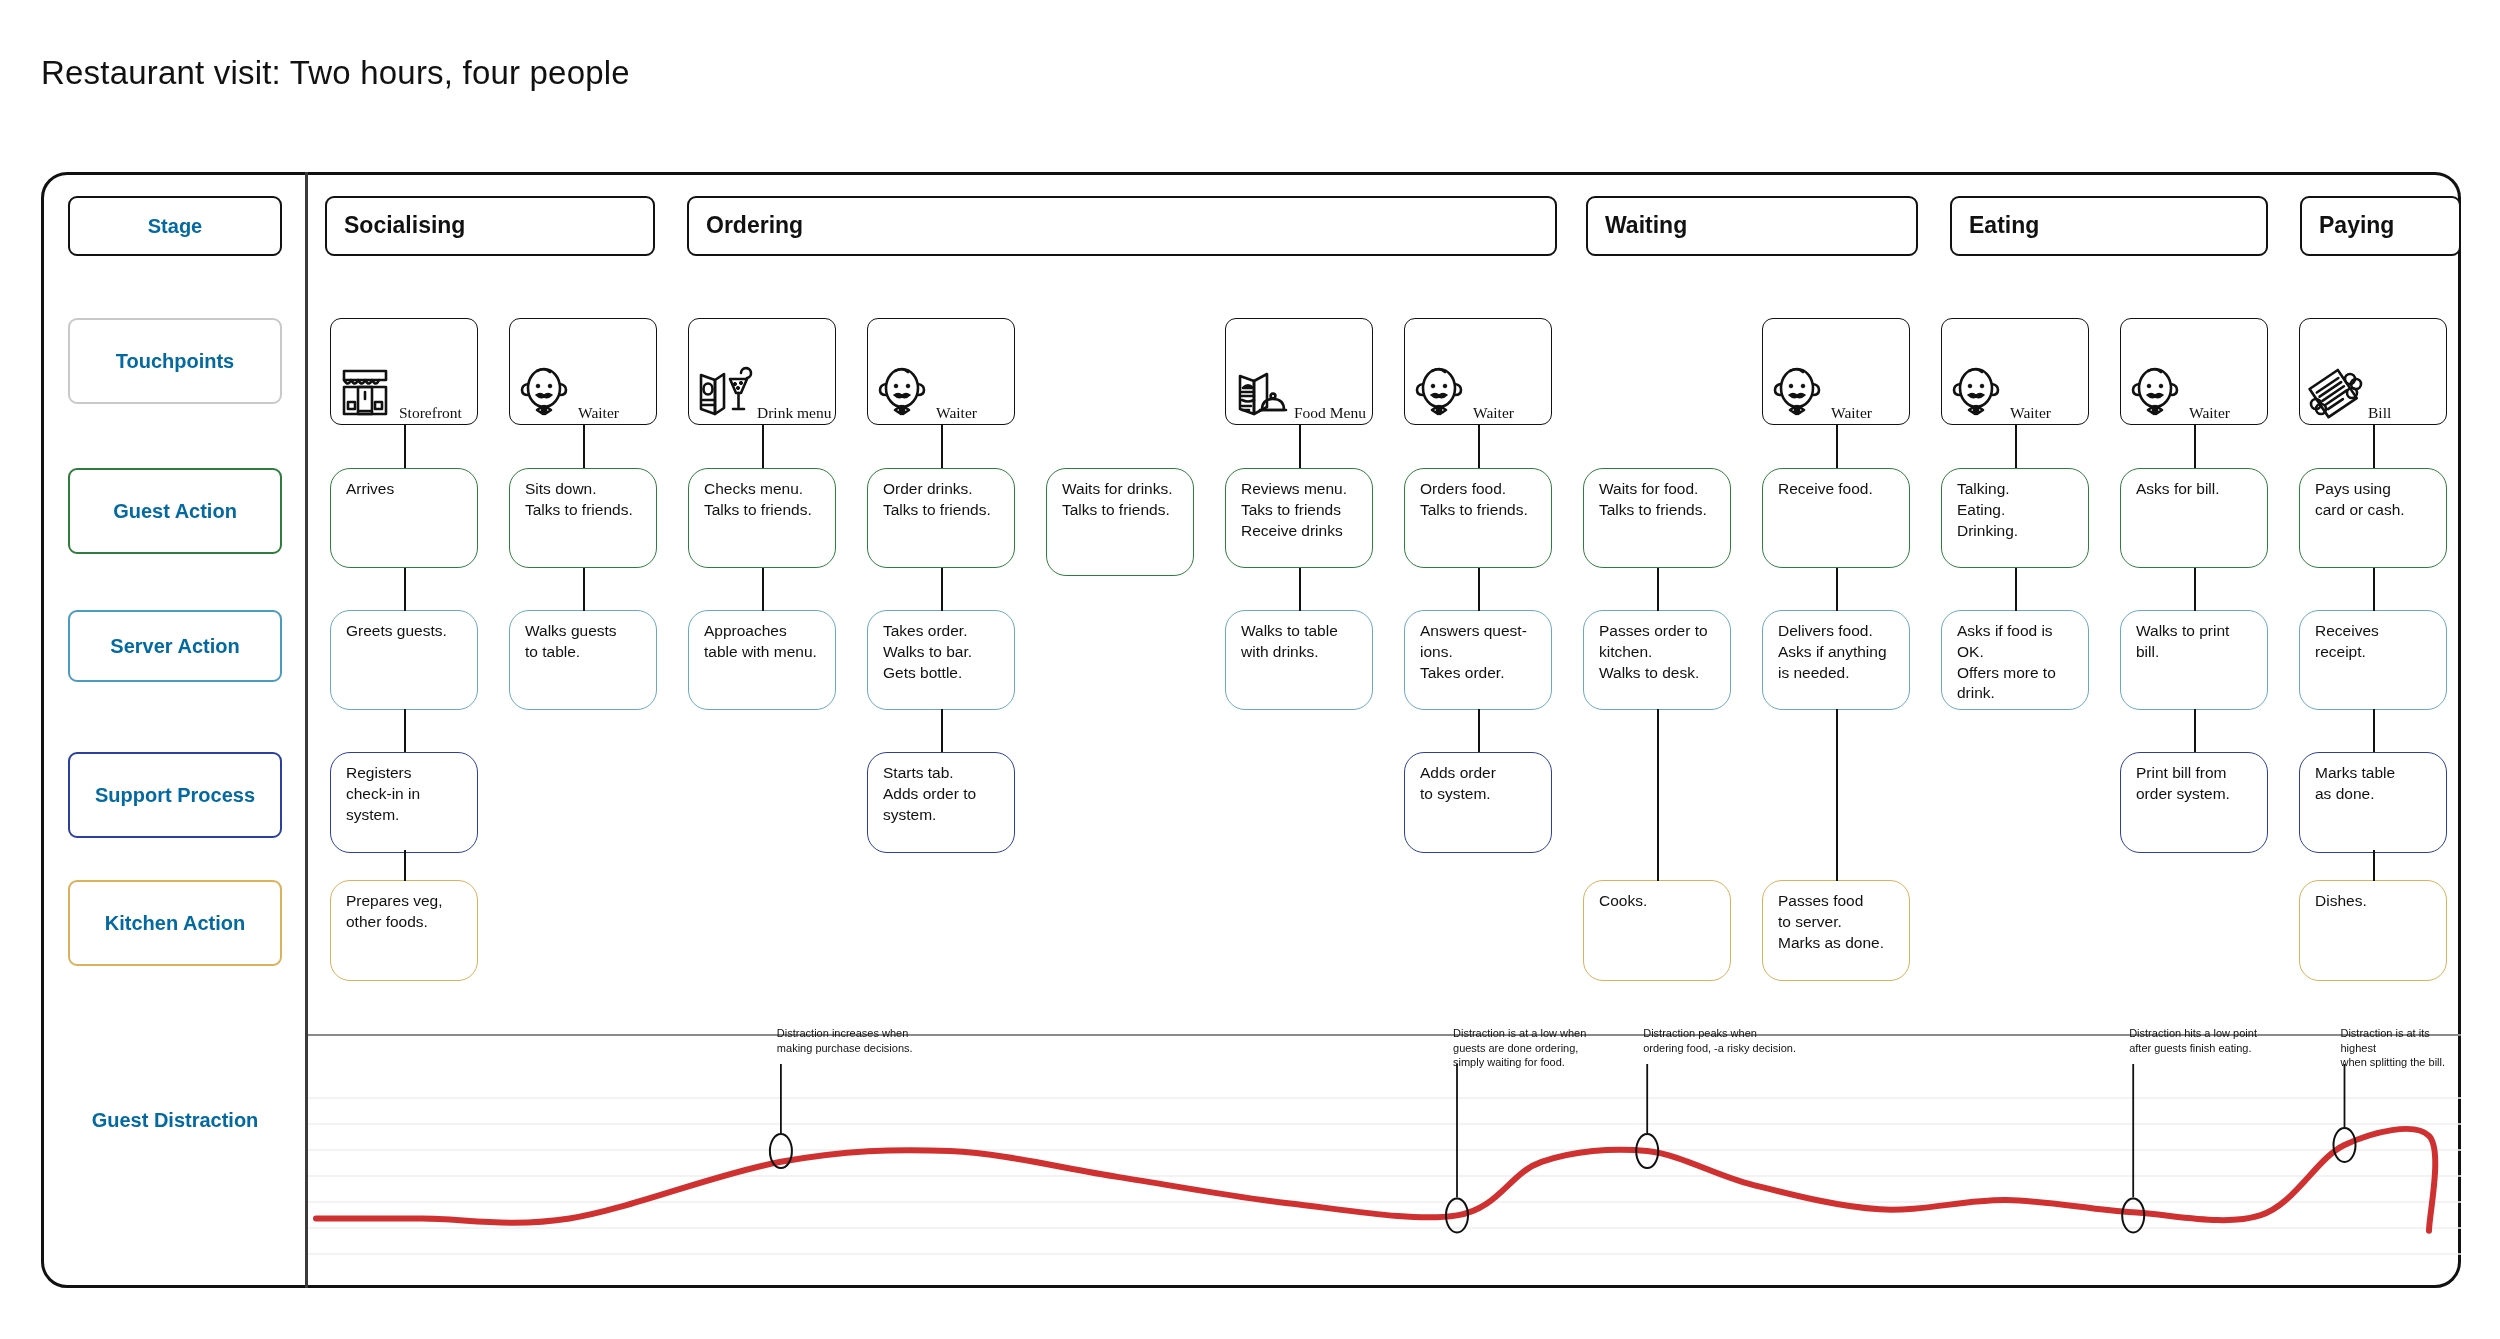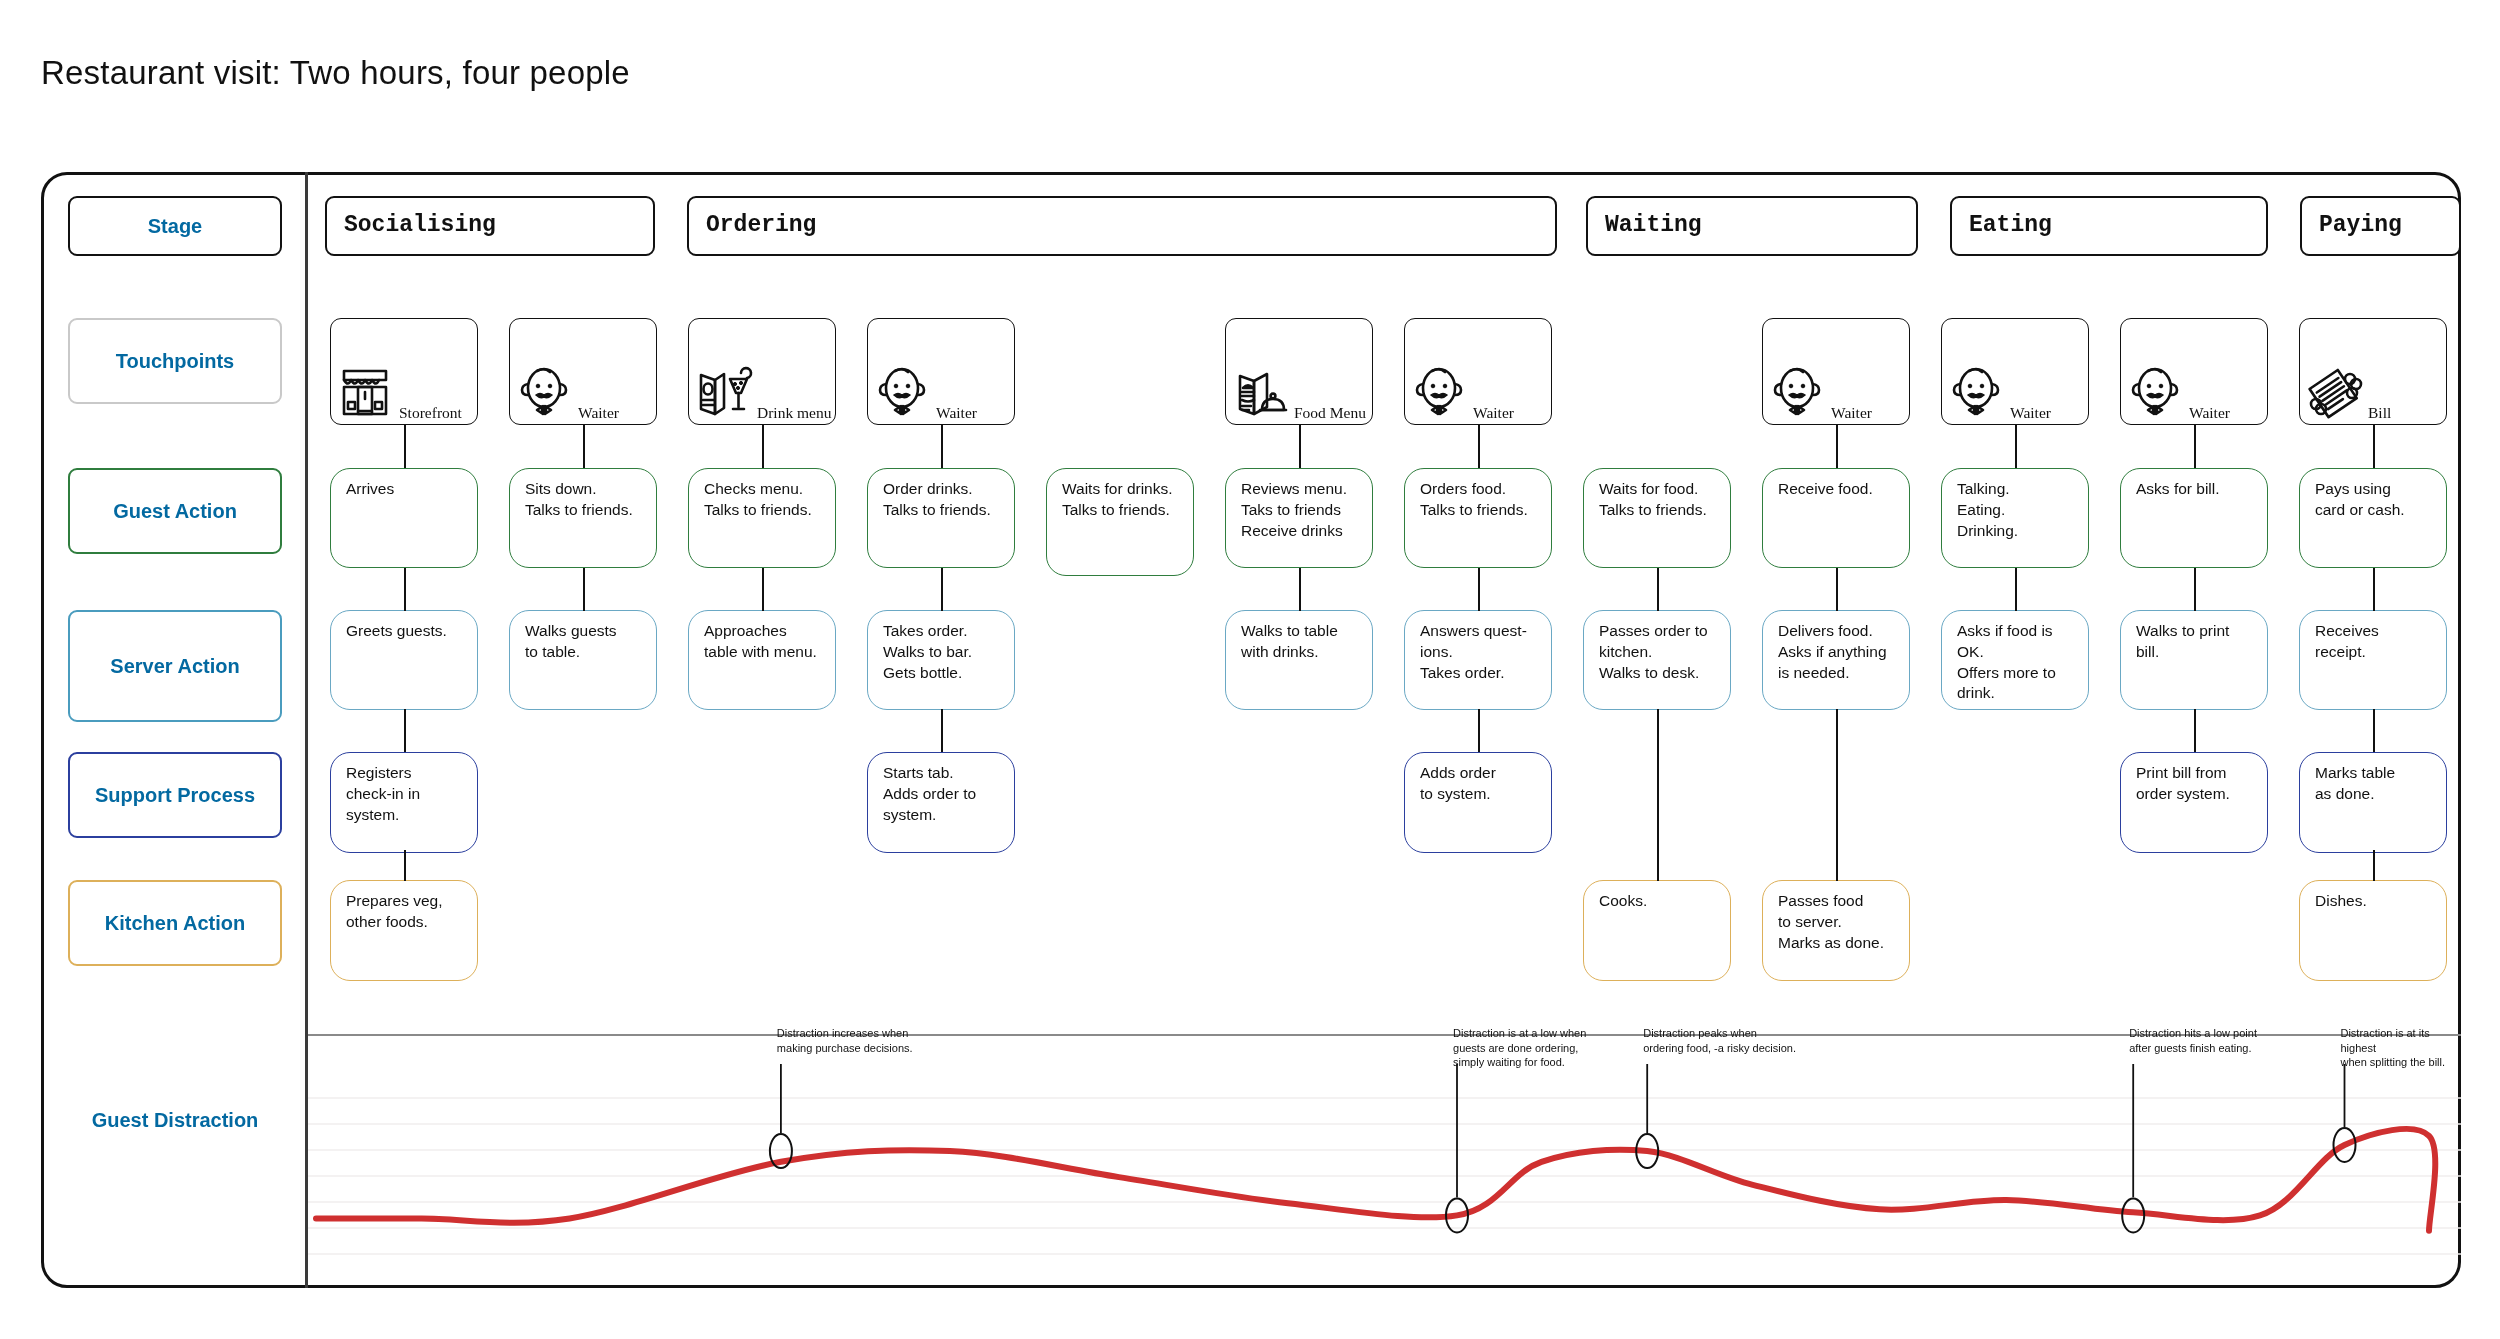--- a/index.html
+++ b/index.html
@@ -36,21 +36,21 @@
   .lane-label.plain{border-color:#111;}
   .lane-label.grey{border-color:#c9c9c9;}
   .lane-label.green{border-color:#2f7d3e;}
   .lane-label.blue{border-color:#4a9cbe;}
   .lane-label.navy{border-color:#2b3f9e;}
   .lane-label.amber{border-color:#ddb05a;}
   .lane-label.bare{border:none;font-size:20px;}
   
   .stage-box{
     position:absolute;box-sizing:border-box;border:2px solid #111;border-radius:9px;
-    background:#fff;overflow:hidden;font-family:Liberation Mono, monospace;
+    background:#fff;overflow:hidden;
   }
   .stage-box .stage-text{
     position:absolute;left:17px;top:14px;font-size:23px;font-weight:700;color:#111;
   }
   
   .card{
     position:absolute;box-sizing:border-box;background:#fff;border-radius:20px;
     border:1.6px solid #111;font-size:15.5px;line-height:1.34;color:#111;
     padding:10px 15px;white-space:pre-line;overflow:hidden;
   }
@@ -87,21 +87,21 @@
 <div id="lane-labels">
     <div class="lane-label plain" style="top: 196px; height: 60px;">
       <span>Stage</span>
     </div>
     <div class="lane-label grey" style="top: 318px; height: 86px;">
       <span>Touchpoints</span>
     </div>
     <div class="lane-label green" style="top: 468px; height: 86px;">
       <span>Guest Action</span>
     </div>
-    <div class="lane-label blue" style="top: 610px; height: 112px;">
+    <div class="lane-label blue" style="top: 610px; height: 72px;">
       <span>Server Action</span>
     </div>
     <div class="lane-label navy" style="top: 752px; height: 86px;">
       <span>Support Process</span>
     </div>
     <div class="lane-label amber" style="top: 880px; height: 86px;">
       <span>Kitchen Action</span>
     </div>
     <div class="lane-label bare" style="top: 1090px; height: 60px;">
       <span>Guest Distraction</span>

